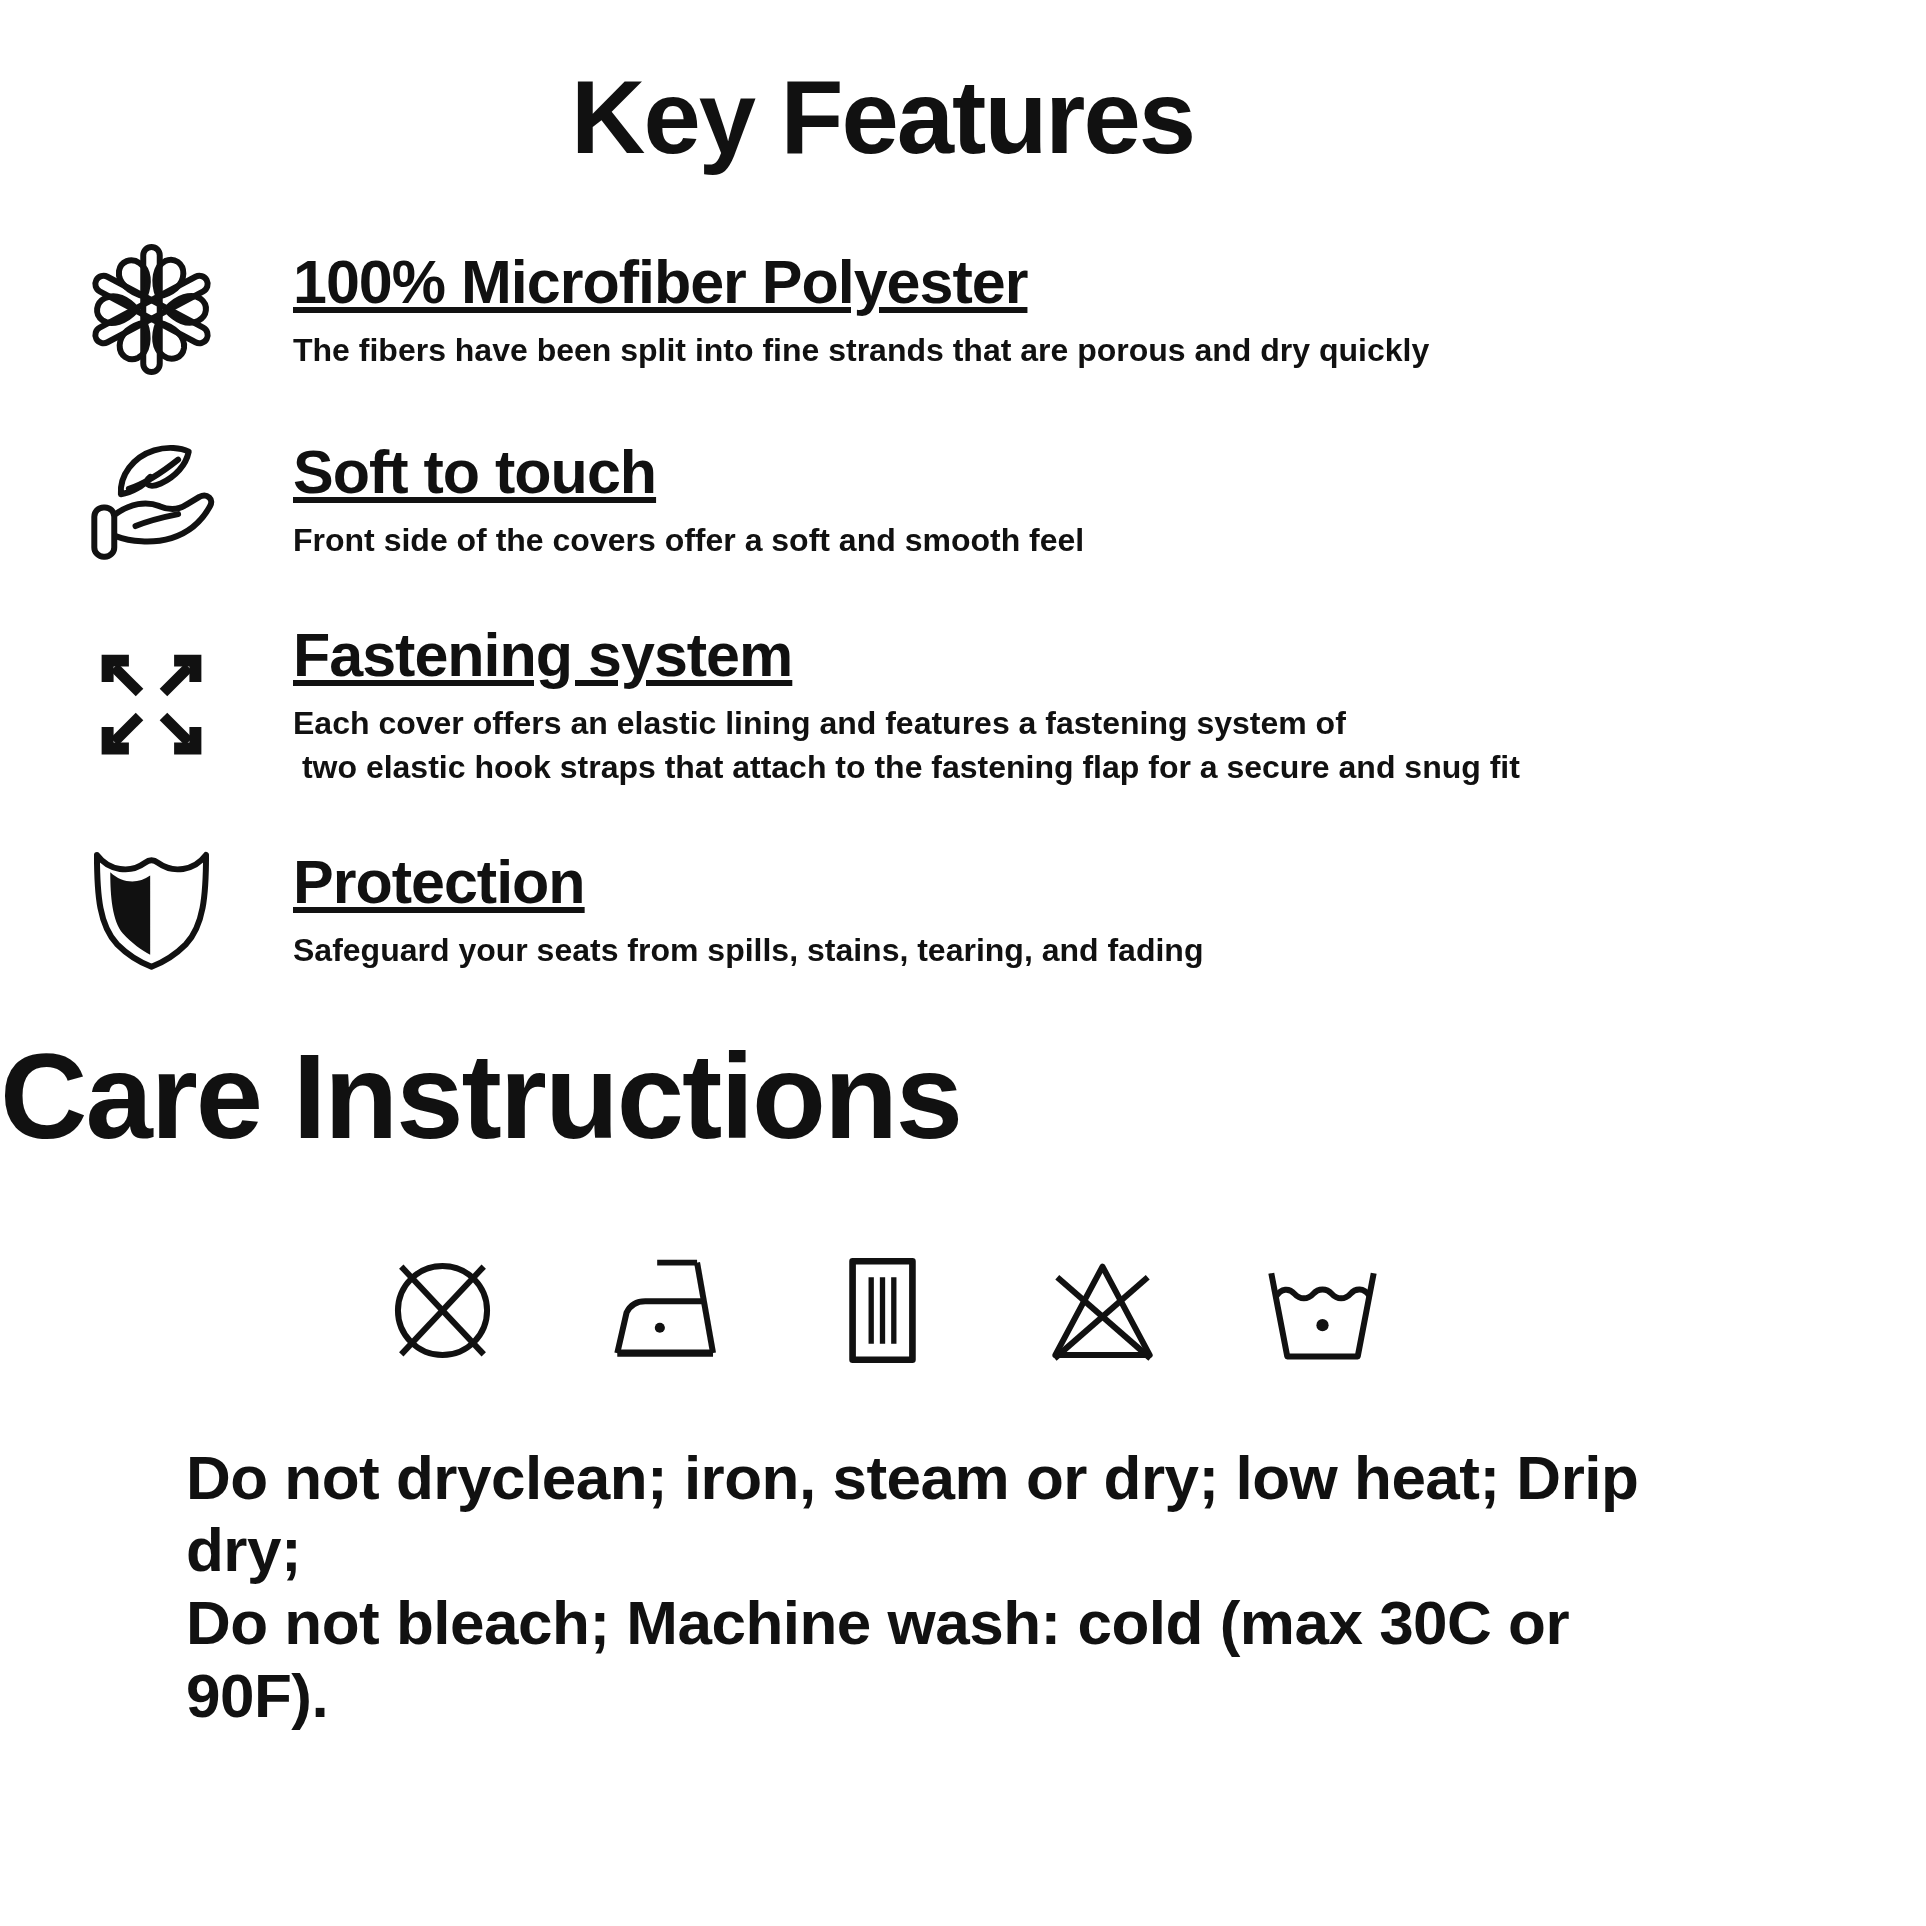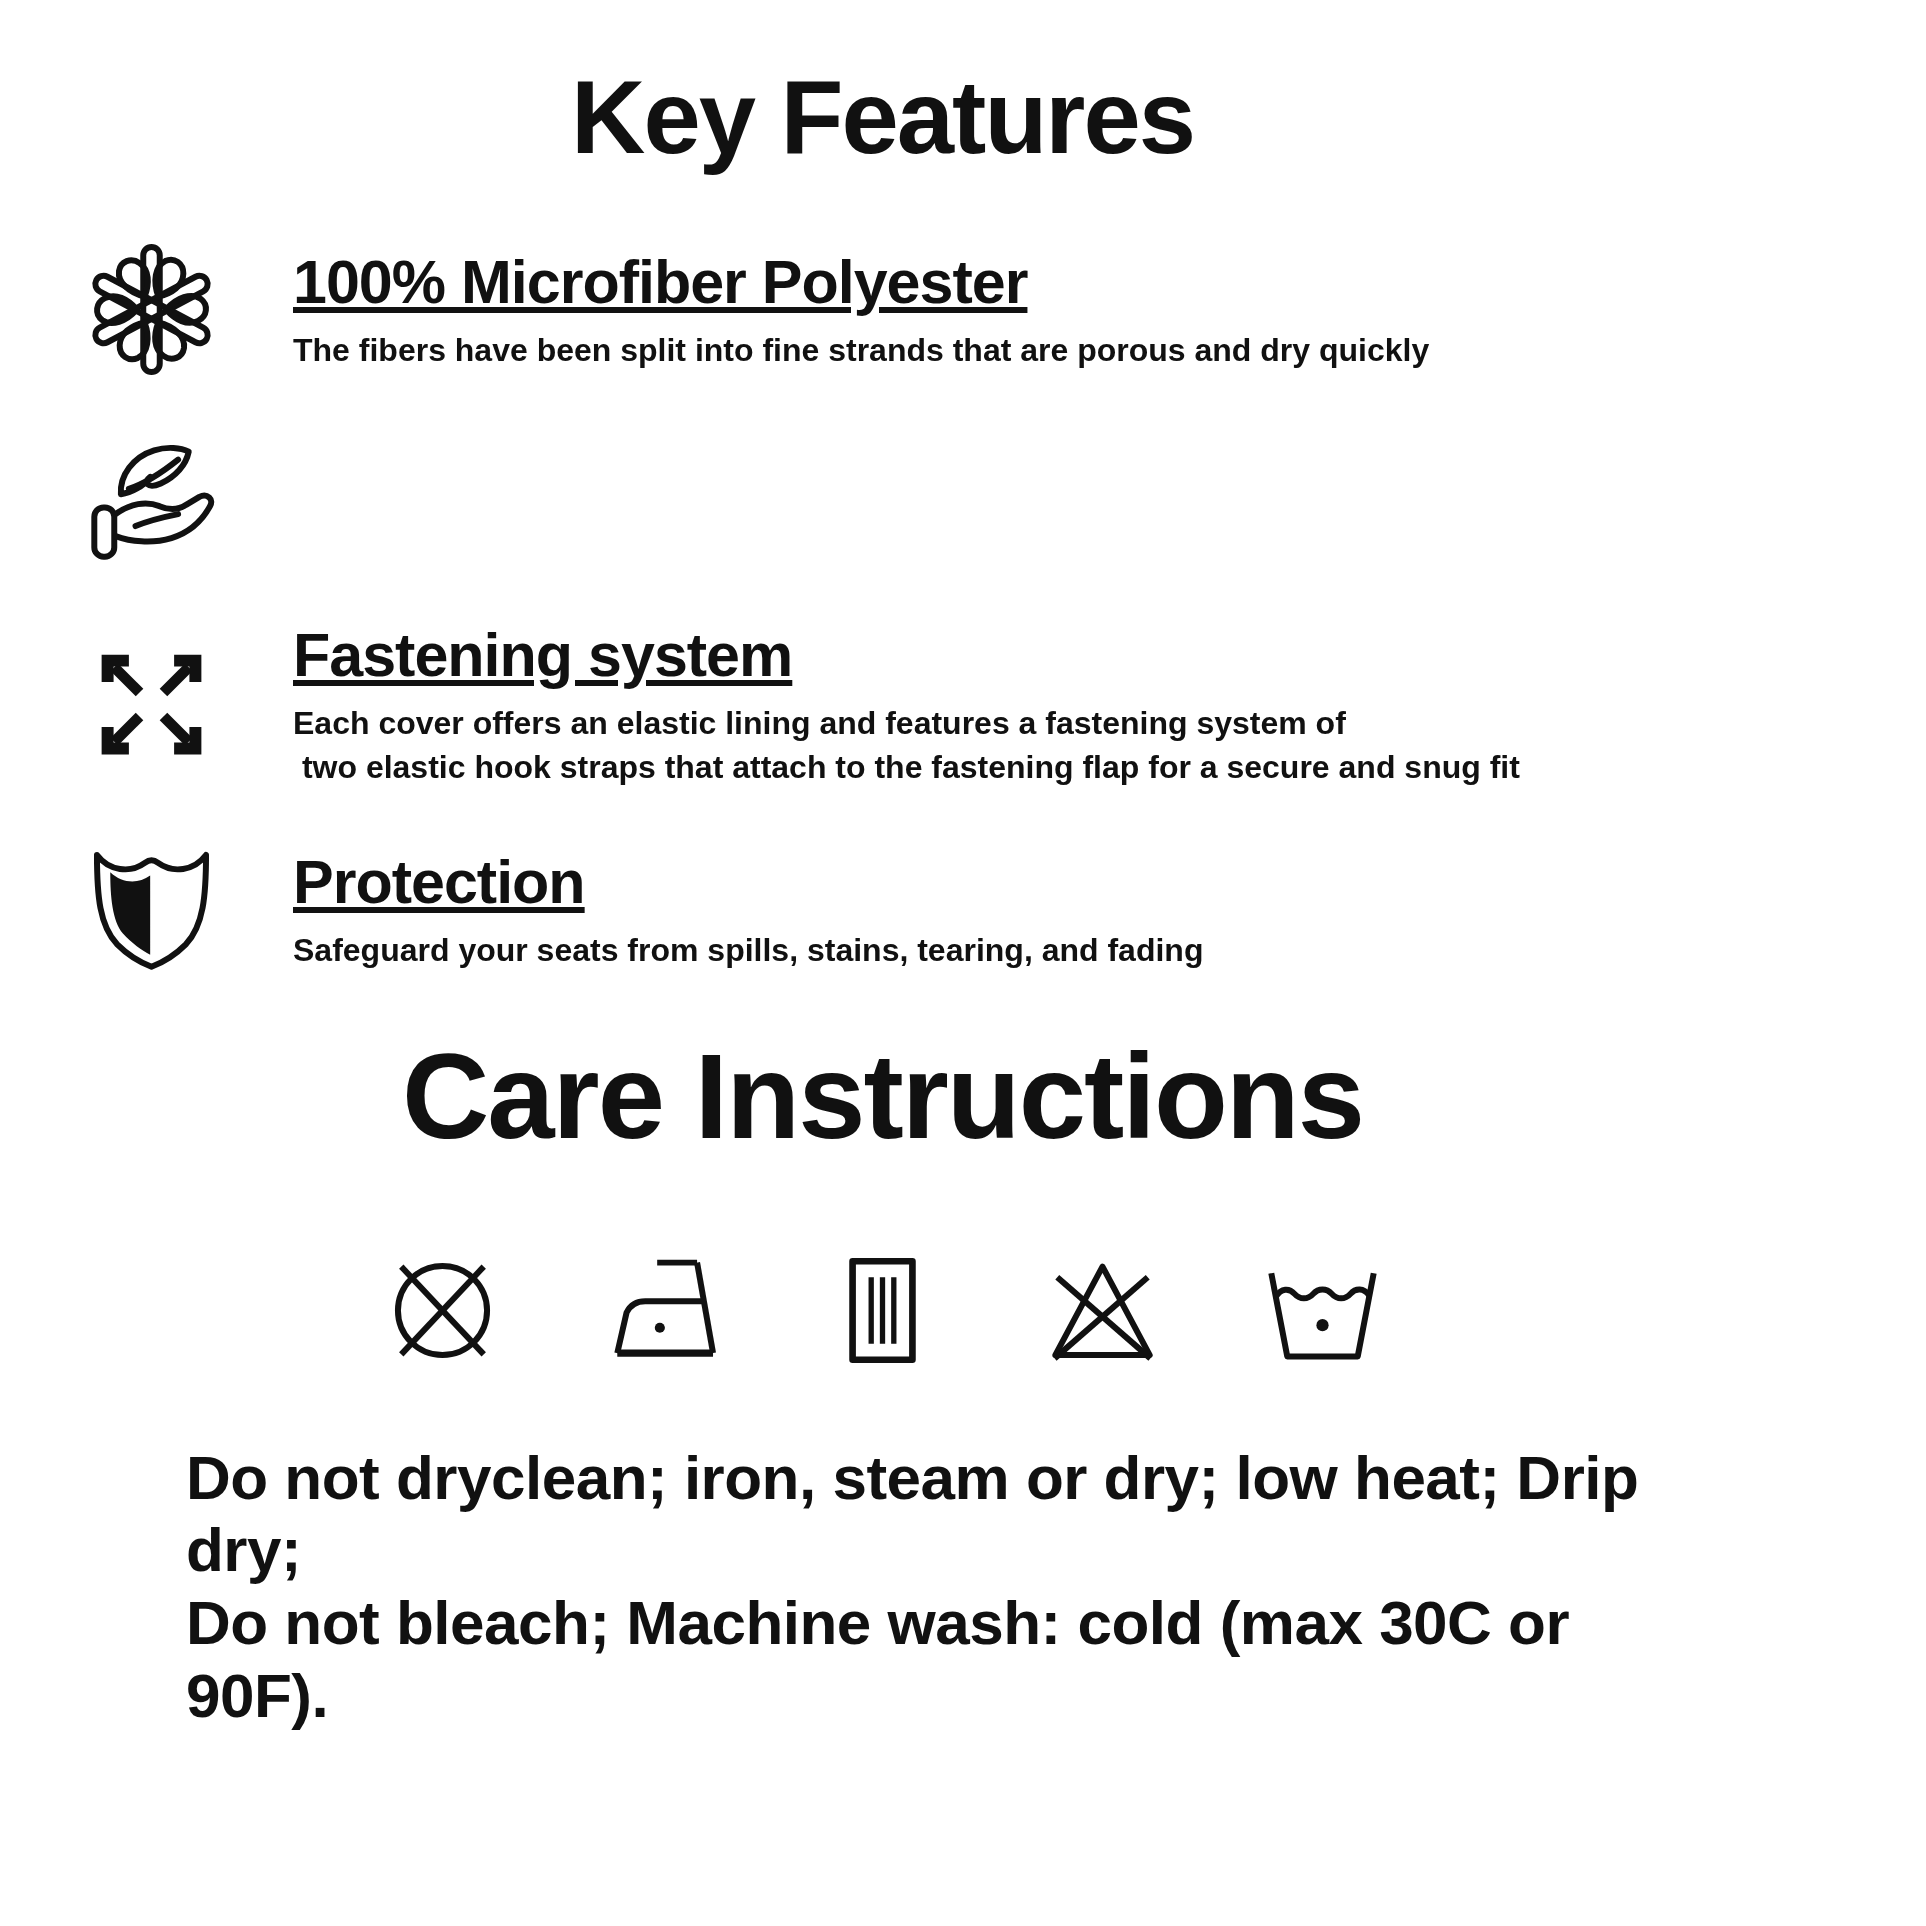--- a/index.html
+++ b/index.html
@@ -46,21 +46,20 @@
     margin-bottom: 12px;
     text-decoration: underline;
   }
   .feature-text p {
     font-size: 32px;
     font-weight: 700;
     line-height: 1.35;
     white-space: pre;
   }
   .care-title {
-    text-align: center;
     font-size: 121px;
     font-weight: 800;
     letter-spacing: -2px;
     line-height: 1.1;
   }
   .care-icons {
     margin-top: 81px;
     display: flex;
     justify-content: center;
     align-items: center;
@@ -118,20 +117,24 @@
         <svg viewBox="0 0 100 100">
           <g class="stroked" stroke-width="4" stroke-linecap="round">
             <path d="M27,46 C26,32 36,18 52,13 C62,10 72,11 78,14 C76,24 68,33 57,38 C53.5,39.5 49,40.5 47,38.5 C45.5,37 47,34.5 49,33 C44,40 35,45 27,46 Z"></path>
             <path d="M33,42 C45,38 60,28 70,20"></path>
             <rect x="7" y="56" width="15" height="37" rx="7"></rect>
             <path d="M23,61 C34,53 46,51 56,55 C63,58 70,58 76,54 L86,48 C92,45 97,50 94,55 C88,66 78,75 65,79 C50,83.5 34,81.5 23,77.5"></path>
             <path d="M38,70 C50,65 60,63 70,61"></path>
           </g>
         </svg>
       </div>
+      <div class="feature-text">
+        <h3>Soft to touch</h3>
+        <p>Front side of the covers offer a soft and smooth feel</p>
+      </div>
     </div>
 
     <div class="feature">
       <div class="feature-icon">
         <svg viewBox="0 0 100 100">
           <g stroke="#111111" fill="none">
             <path d="M41,41 L22,22" stroke-width="8"></path>
             <path d="M17,33 L17,17 L33,17" stroke-width="9"></path>
             <path d="M59,41 L78,22" stroke-width="8"></path>
             <path d="M67,17 L83,17 L83,33" stroke-width="9"></path>

